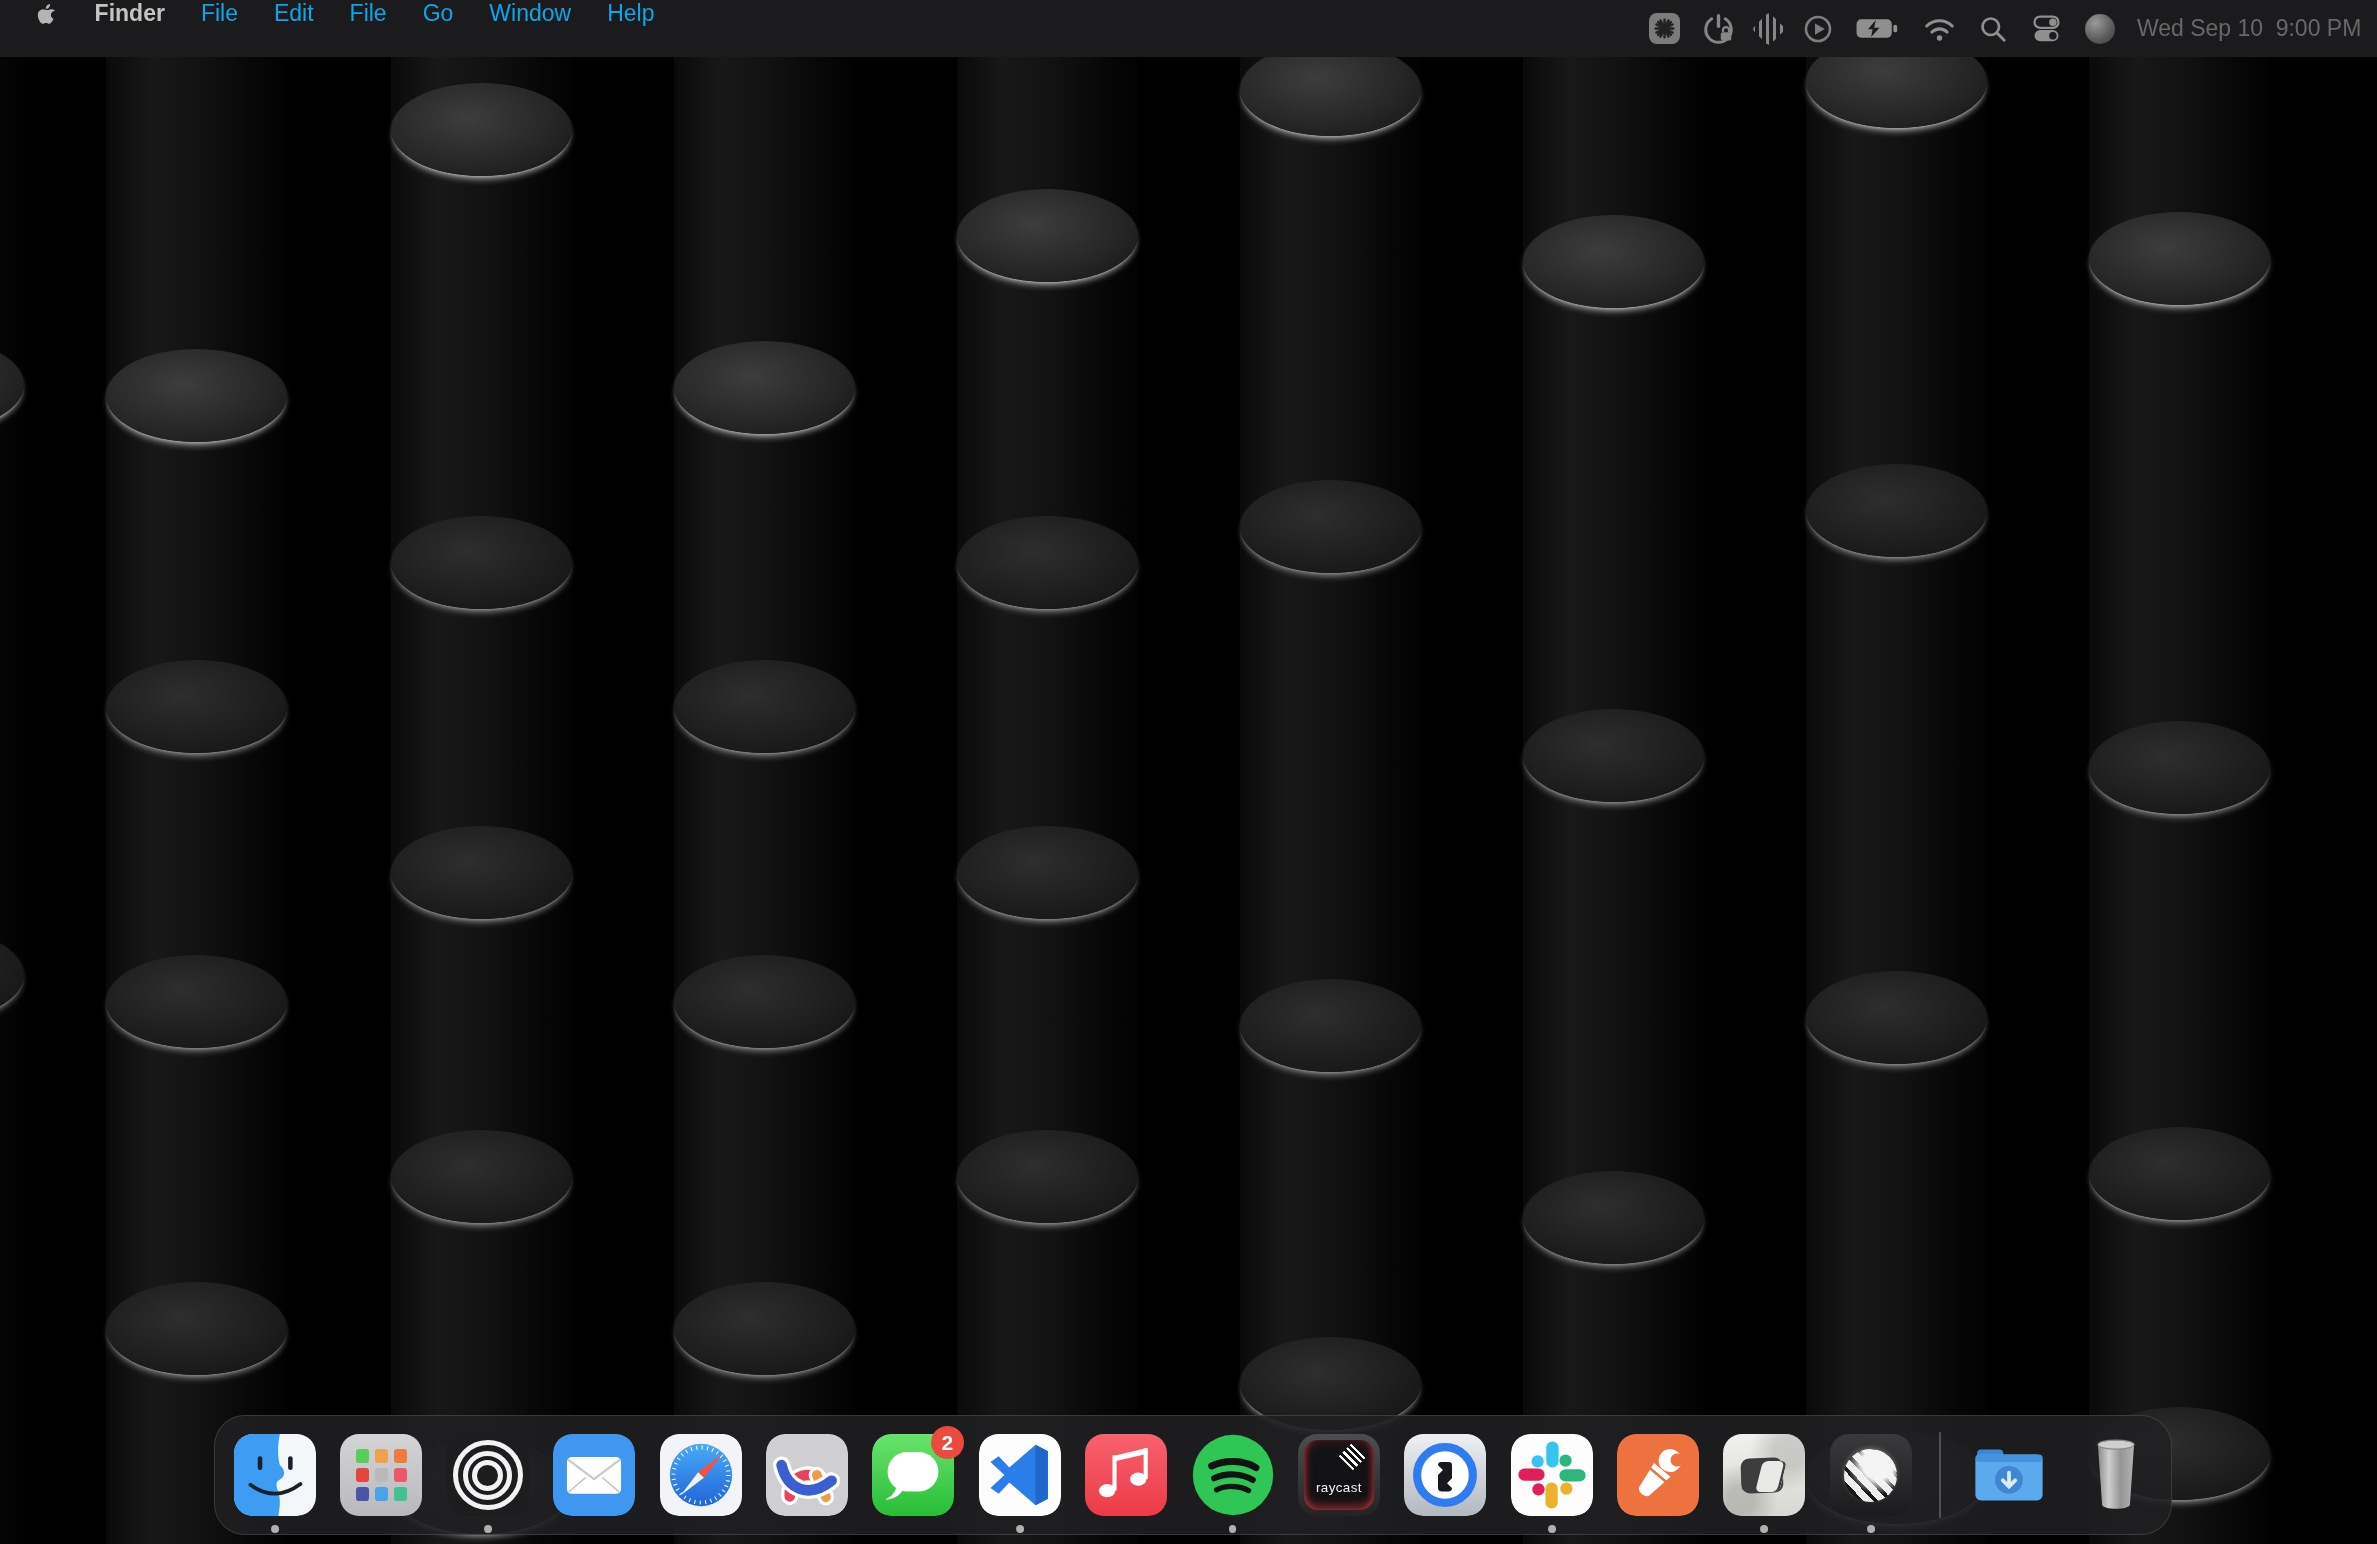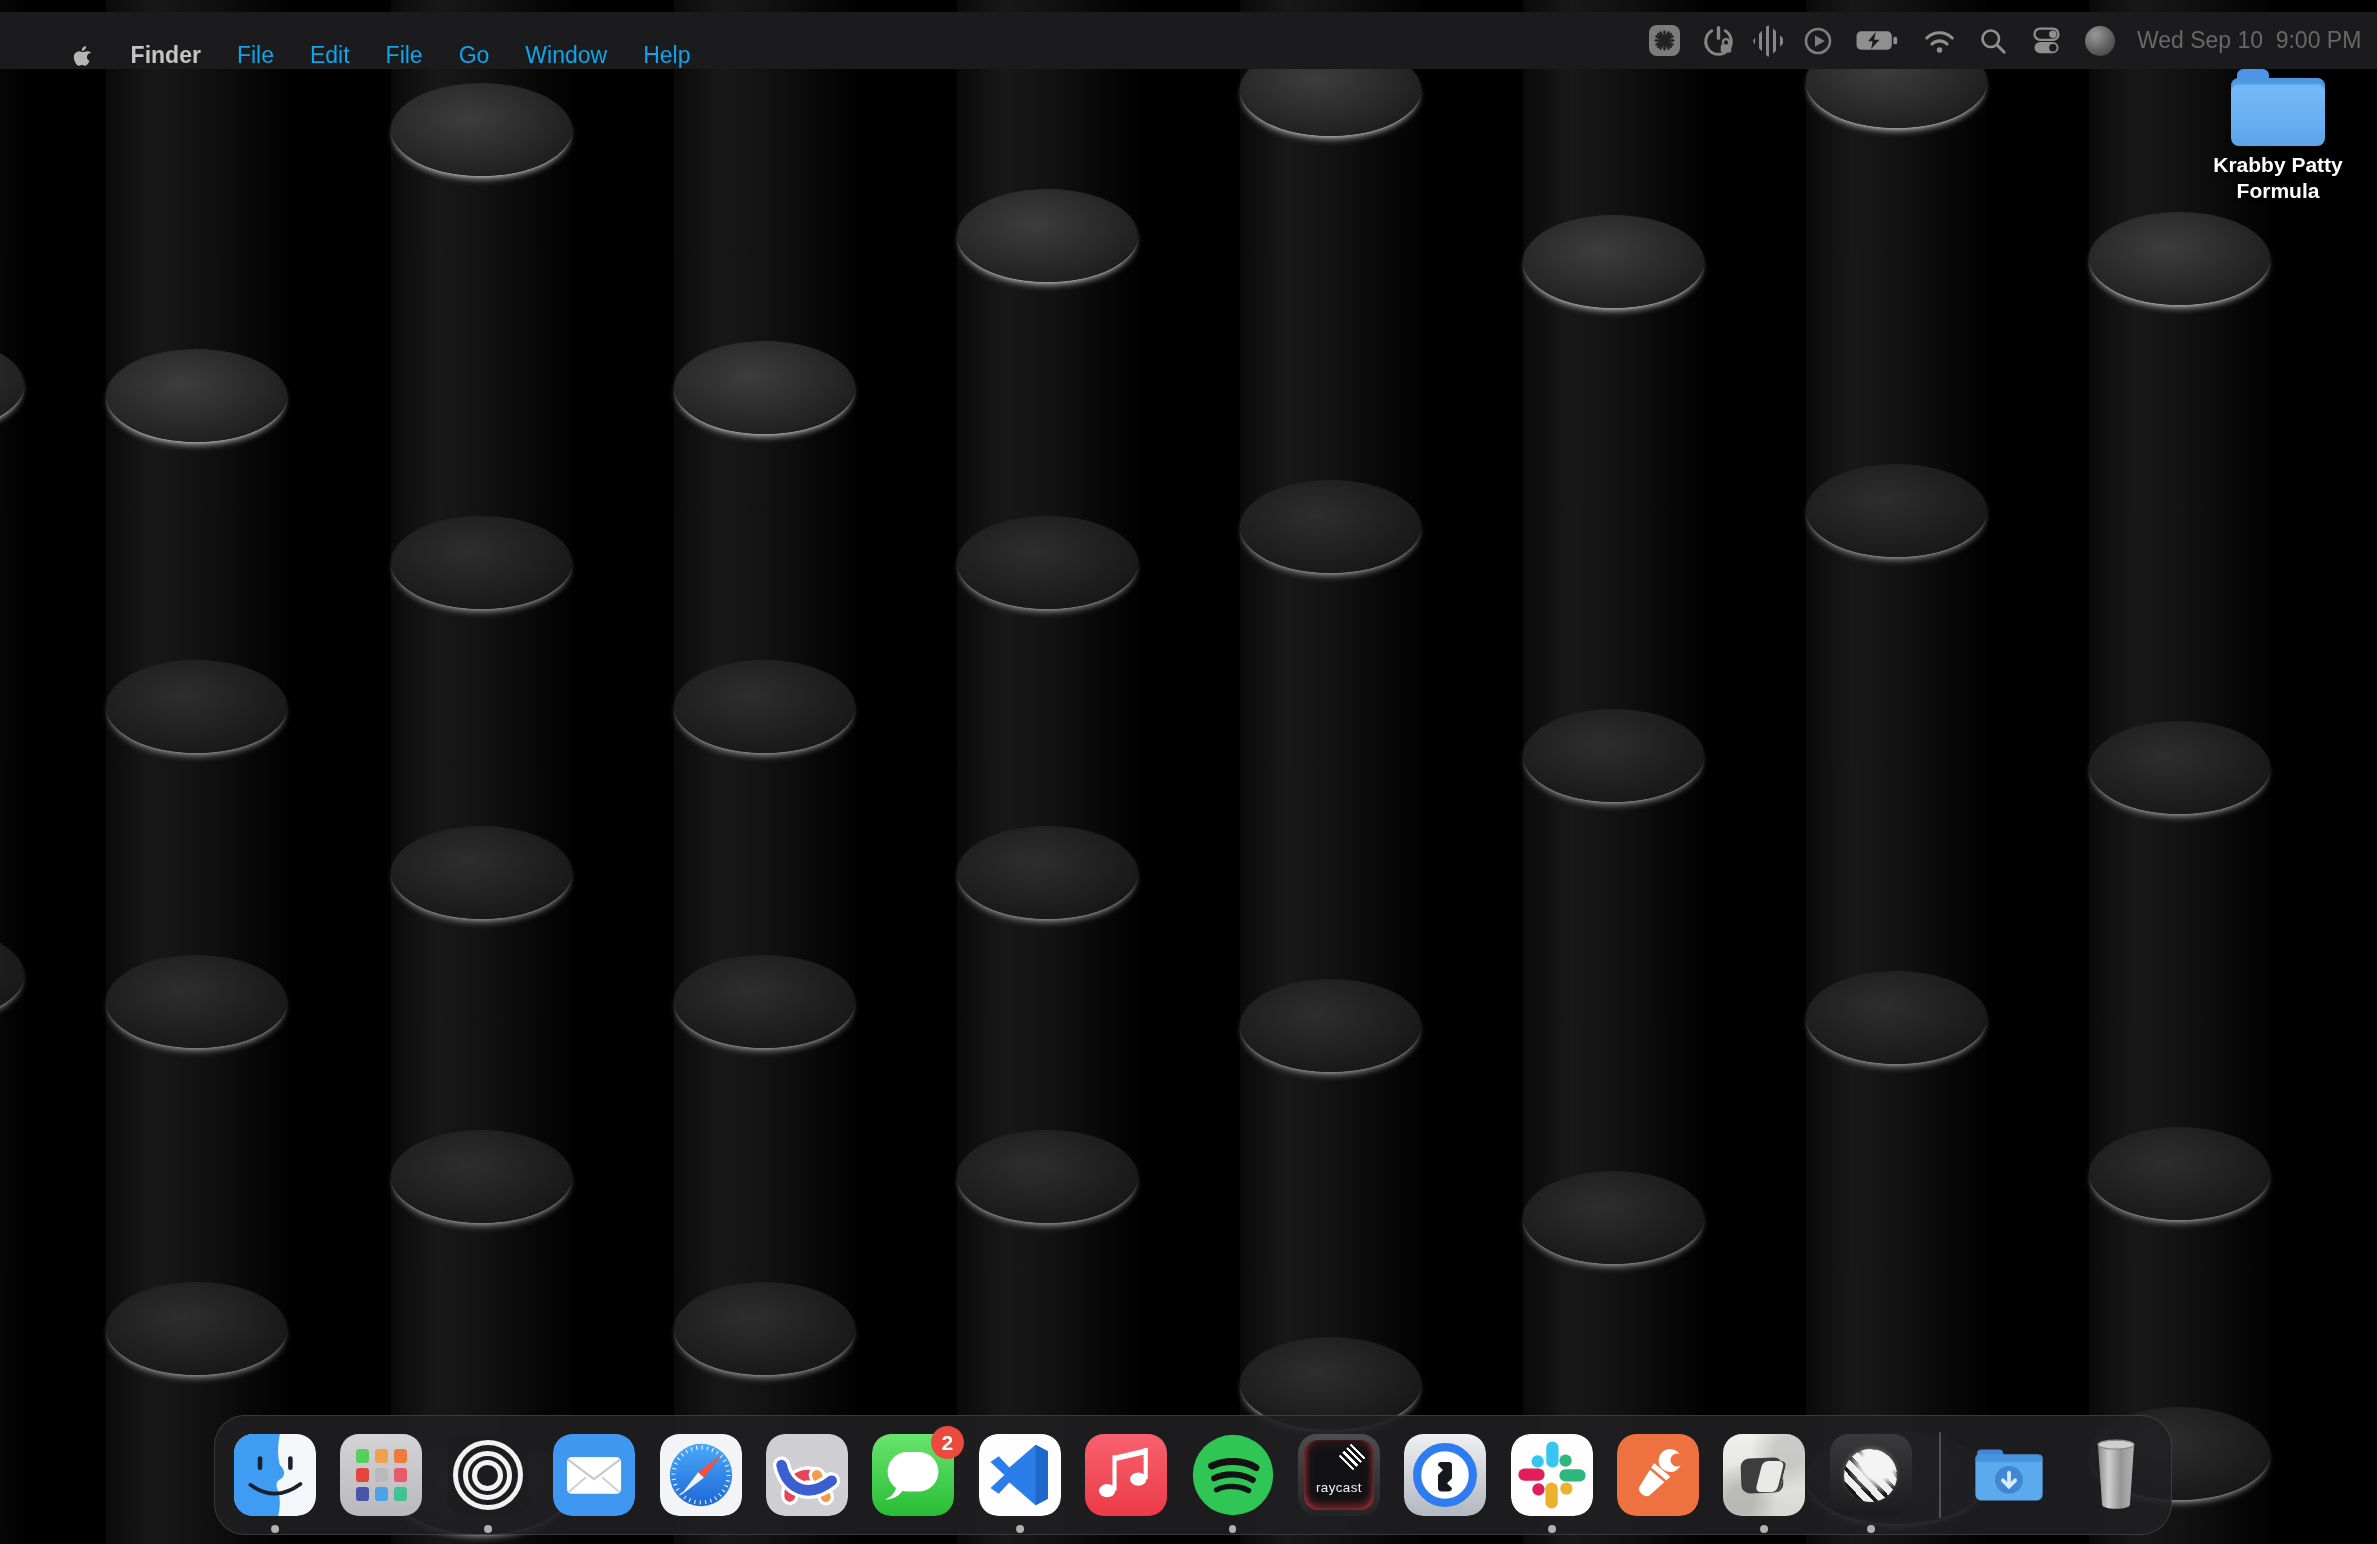--- a/index.html
+++ b/index.html
@@ -12,22 +12,22 @@
   #wallpaper{position:absolute;inset:0;overflow:hidden;background:#000;}
   .wp-col{position:absolute;top:0;bottom:0;width:181px;
           background:linear-gradient(90deg,#0a0a0a 0%,#181818 26%,#111 55%,#070707 82%,#020202 100%);}
   .wp-top{position:absolute;left:0;width:181px;height:93px;border-radius:50%;
           background:radial-gradient(ellipse at 42% 38%,#2e2e2e 0%,#1d1d1d 58%,#121212 95%);
           box-shadow:0 5.5px 7px -3.1px rgba(255,255,255,.55),0 1.6px 1.6px rgba(255,255,255,.10);}
   .wp-top.bright{background:radial-gradient(ellipse at 42% 38%,#3d3d3d 0%,#262626 58%,#151515 95%);
           box-shadow:0 5.5px 7.9px -3.1px rgba(255,255,255,.7),0 1.6px 1.6px rgba(255,255,255,.14);}
 
   
-  .menubar{position:absolute;left:0;top:12px;right:0;height:57px;background:#1b1b1d;
-           display:flex;align-items:flex-end;justify-content:space-between;z-index:30;padding-left:36px;}
+  .menubar{position:absolute;left:0;top:0;right:0;height:57px;background:#1b1b1d;
+           display:flex;align-items:flex-start;justify-content:space-between;z-index:30;}
   .mb-left{display:flex;align-items:center;gap:36px;padding-left:35px;}
   .mb-item{color:#0ea5e9;font-size:23px;cursor:default;}
   .mb-item.bold{font-weight:bold;color:#c4c4c4;}
   .apple-logo{display:inline-flex;width:23.6px;height:27px;}
   .mb-right{display:flex;align-items:center;gap:22px;padding-right:15.7px;}
   .mi{display:inline-flex;align-items:center;justify-content:center;height:57px;}
   .mb-clock{color:#686868;font-size:23px;display:flex;gap:12.6px;}
   .mi-starburst{width:31px;height:31px;border-radius:7.9px;background:#7b7b7b;
                 display:flex;align-items:center;justify-content:center;}
   .mi-diamond{width:23.6px;height:23.6px;transform:rotate(45deg);border-radius:3.9px;
@@ -246,27 +246,20 @@
       <span class="mi">
         <span class="mi-sphere"></span>
       </span>
       <span class="mb-clock">
         <span>Wed Sep 10</span>
         <span>9:00 PM</span>
       </span>
     </div>
   </div>
 
-  <div class="desk-item">
-    <span class="folder" style="width:94px;height:77px;">
-      <span class="tab"></span>
-        <span class="body"></span>
-    </span>
-    <div class="folder-label">Krabby Patty Formula</div>
-  </div>
 
   <div class="dock">
 
     <div class="tile" title="finder-icon">
       <span class="ic">
         <svg viewBox="0 0 100 100" width="82" height="82">
           <rect width="100" height="100" rx="23" fill="#f4f7fa"></rect>
           <path d="M0,0 H56 C53,14 53,28 56,38 C63,44 63,52 55,56 C51,58 51,64 54,70 C57,80 56,90 54,100 H0 Z" fill="#3e9cf2"></path>
           <rect x="29" y="27" width="5.5" height="17" rx="2.7" fill="#17202c"></rect>
           <rect x="66" y="27" width="5.5" height="17" rx="2.7" fill="#17202c"></rect>

